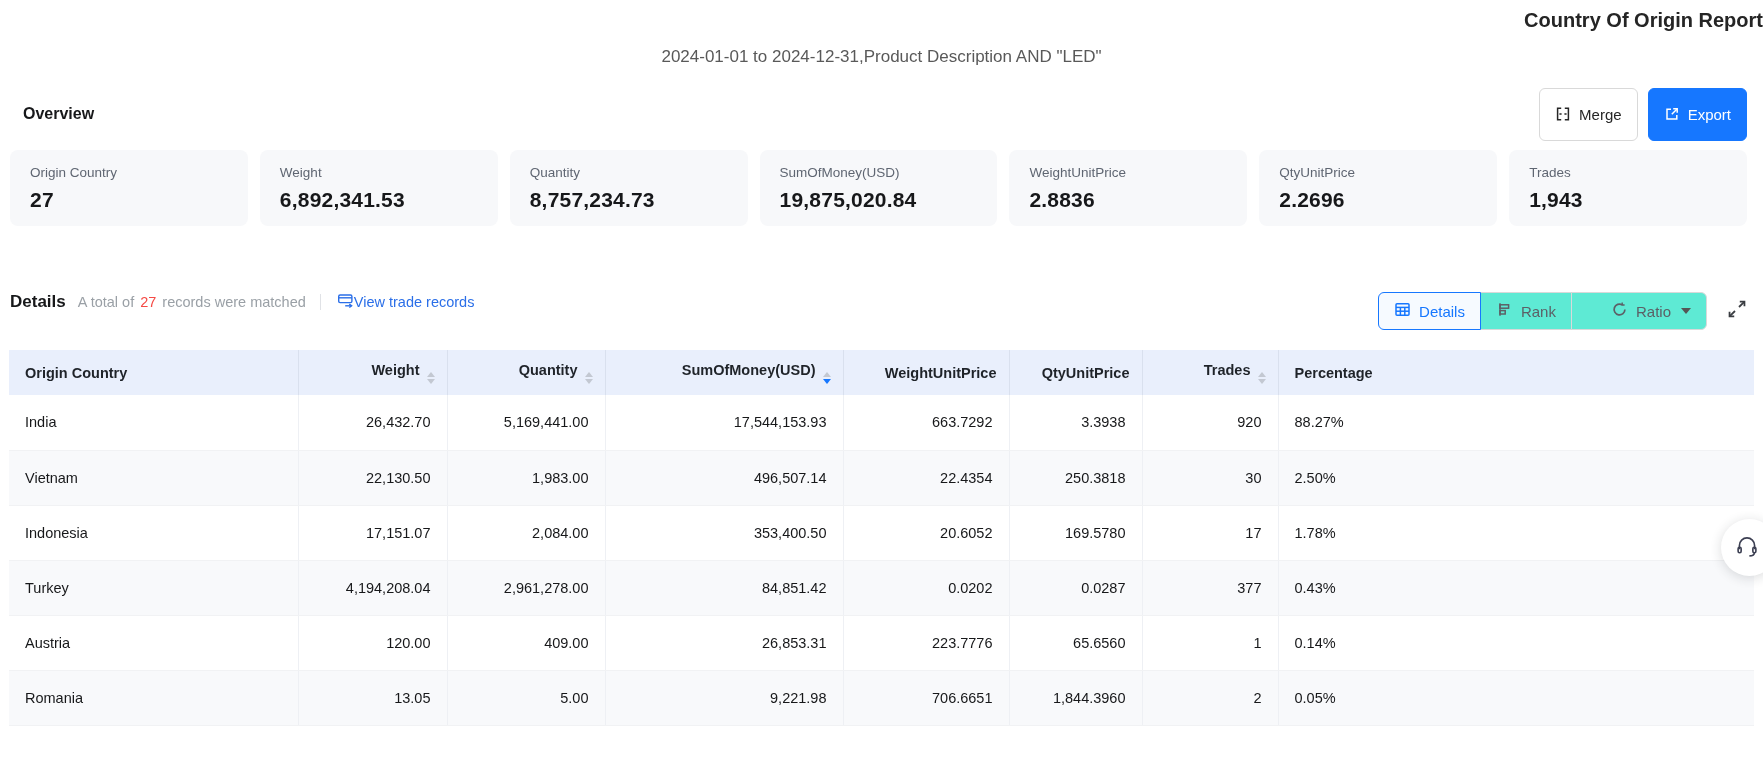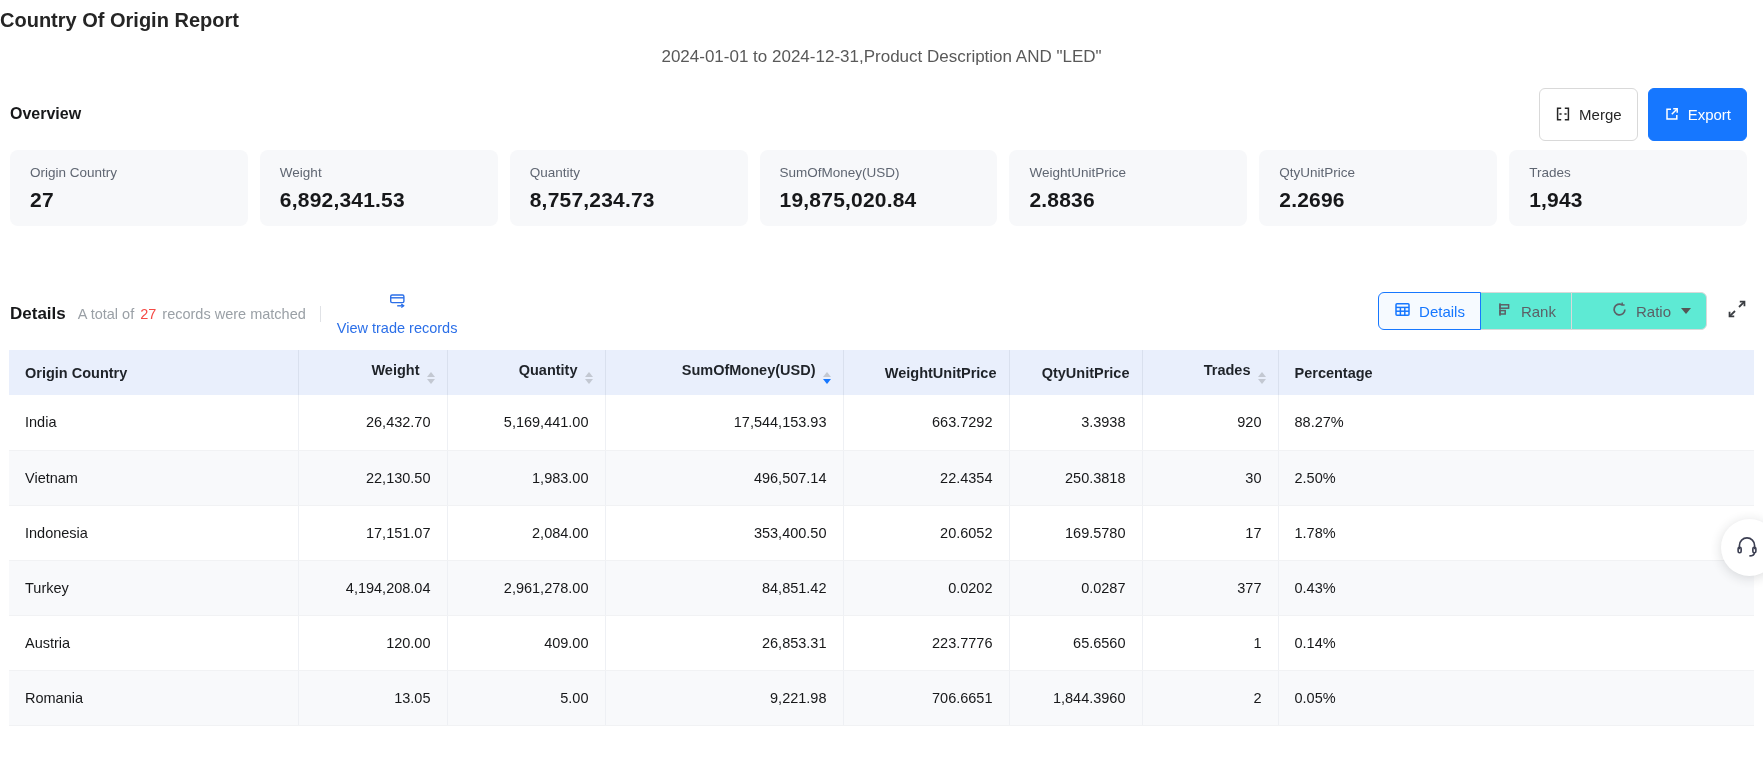--- a/index.html
+++ b/index.html
@@ -1,26 +1,26 @@
 <!DOCTYPE html>
 <html><head>
 <meta charset="utf-8">
 <style>
   * { margin:0; padding:0; box-sizing:border-box; }
   html,body { width:1763px; height:776px; overflow:hidden; background:#fff;
     font-family:"Liberation Sans","DejaVu Sans",sans-serif; color:#17181a; }
 
   
-  .page-title { text-align:left; padding-top:9px; font-size:20px; font-weight:600; color:#252525; }
+  .page-title { text-align:right; padding-top:9px; font-size:20px; font-weight:600; color:#252525; }
   .page-subtitle { text-align:center; margin-top:15px; font-size:17px; font-weight:500; color:#595959; }
 
   
   .overview-bar { display:flex; justify-content:space-between; align-items:center;
     padding:0 16px 0 10px; margin-top:27px; height:40px; }
-  .section-label { font-size:16px; font-weight:700; color:#17181a; }
+  .section-label { font-size:16px; font-weight:700; color:#17181a;margin-left:13px; }
   .top-btns { display:flex; gap:10px; }
   .btn { height:53px; display:flex; align-items:center; gap:8px; padding:0 15px;
     border-radius:6px; font-size:15px; cursor:pointer; user-select:none; }
   .btn-merge { background:#fff; border:1px solid #d9d9d9; color:#262626; }
   .btn-export { background:#1677ff; border:1px solid #1677ff; color:#fff; }
   .btn svg { display:block; }
 
   
   .cards { display:flex; gap:12px; padding:0 16px 0 10px; margin-top:16px; }
   .card { flex:1; background:#f7f8fa; border-radius:8px; padding:15px 20px 16px; height:76px; }
@@ -28,21 +28,21 @@
   .card-value { margin-top:8px; font-size:21px; font-weight:700; color:#17181a; letter-spacing:.2px; }
 
   
   .details-bar { display:flex; justify-content:space-between; align-items:flex-start;
     padding:0 16px 0 10px; margin-top:66px; height:40px; }
   .details-left { display:flex; align-items:center; }
   .details-title { font-size:17px; font-weight:700; margin-right:12px; }
   .match-text { font-size:14.5px; color:#9aa0a6; }
   .match-count { color:#f54a45; margin:0 6px; }
   .v-div { width:1px; height:16px; background:#e0e2e6; margin:0 16px 0 14px; }
-  .view-link { display:flex; align-items:center; gap:8px; color:#2b6fe8; font-size:14.5px; cursor:pointer;flex-direction:column; }
+  .view-link { display:flex; align-items:center; color:#2b6fe8; font-size:14.5px; cursor:pointer; }
 
   .details-right { display:flex; align-items:center; }
   .seg-group { display:flex; }
   .seg { height:38px; display:flex; align-items:center; gap:8px; padding:0 15px;
     background:#5eead4; border:1px solid #d9d9d9; color:#5c6066; font-size:15px; cursor:pointer; margin-left:-1px; }
   .seg:first-child { border-radius:6px 0 0 6px; margin-left:0; }
   .seg:last-child { border-radius:0 6px 6px 0;padding-left:39px; }
   .seg.active { background:#f6faff; border-color:#1677ff; color:#1677ff; position:relative; z-index:1; }
   .seg .caret-dd { width:0; height:0; border-left:5px solid transparent; border-right:5px solid transparent;
     border-top:6px solid #555; margin-left:2px; }

